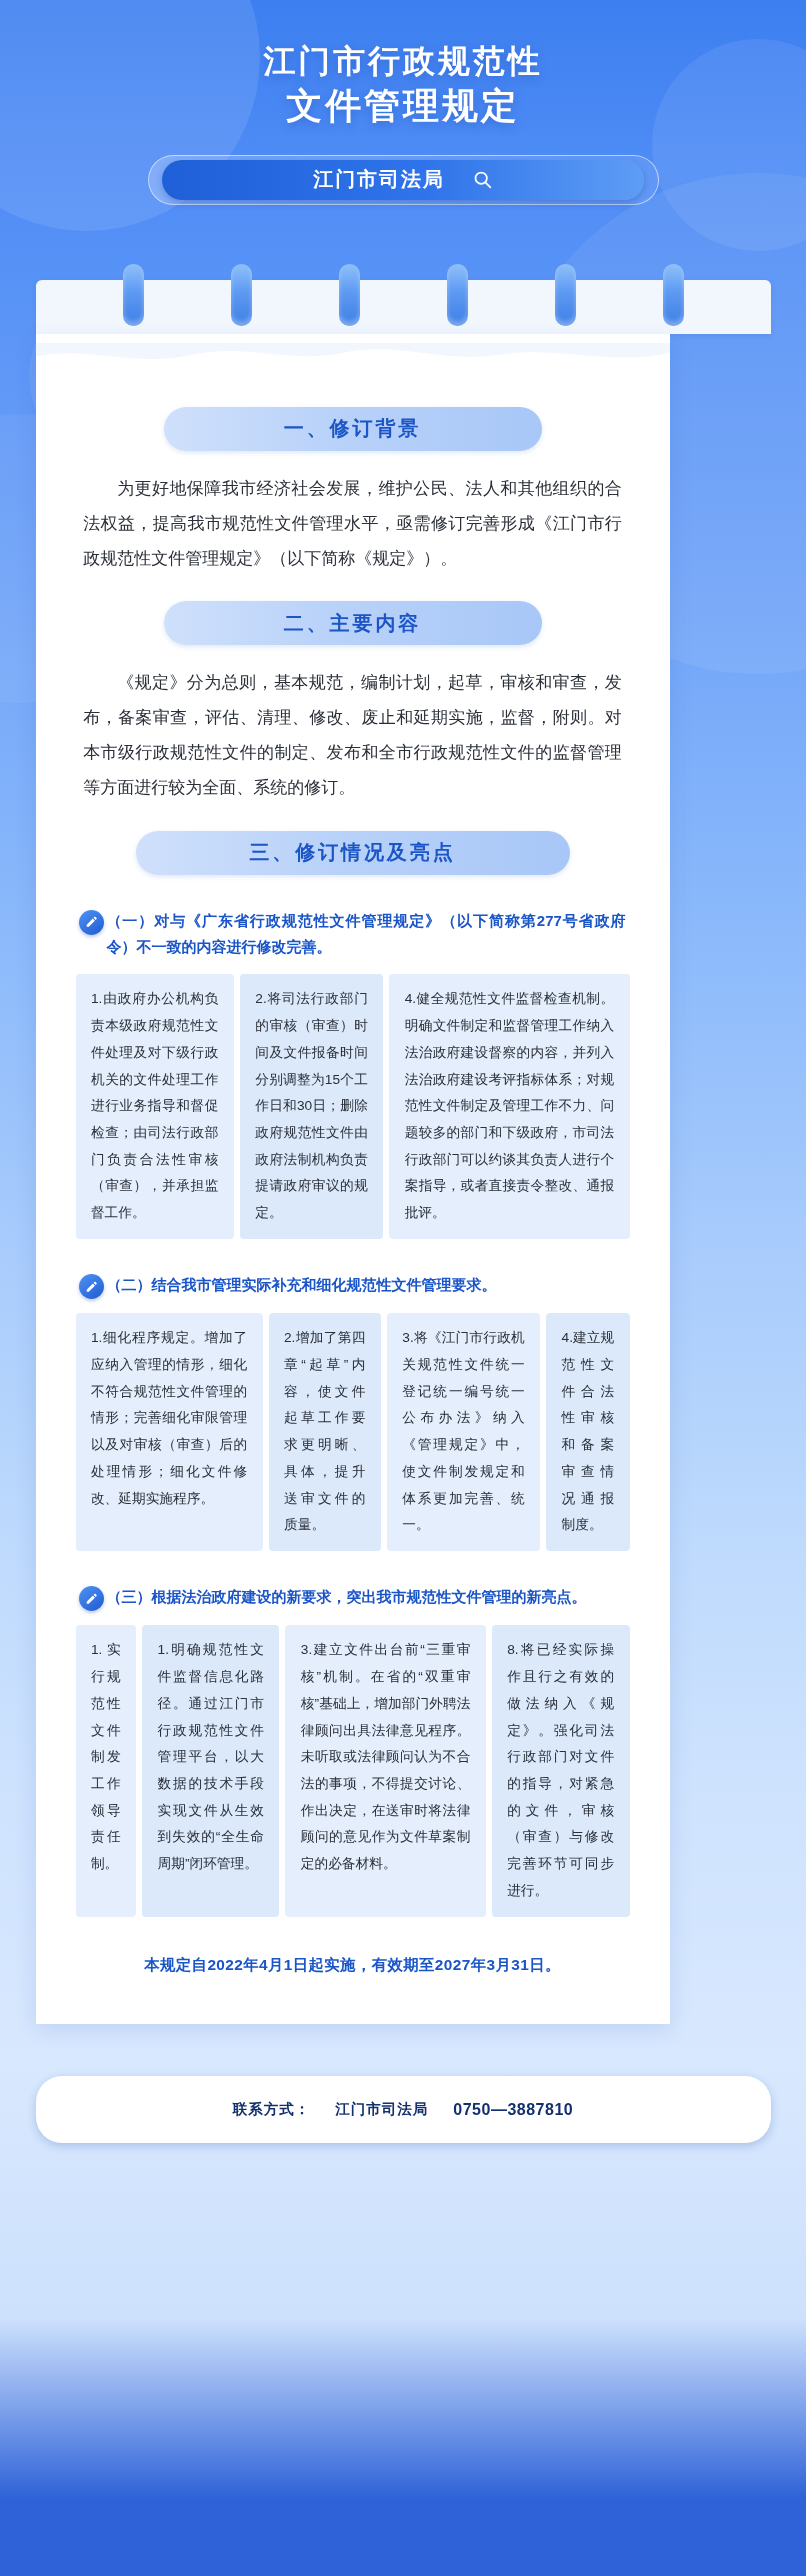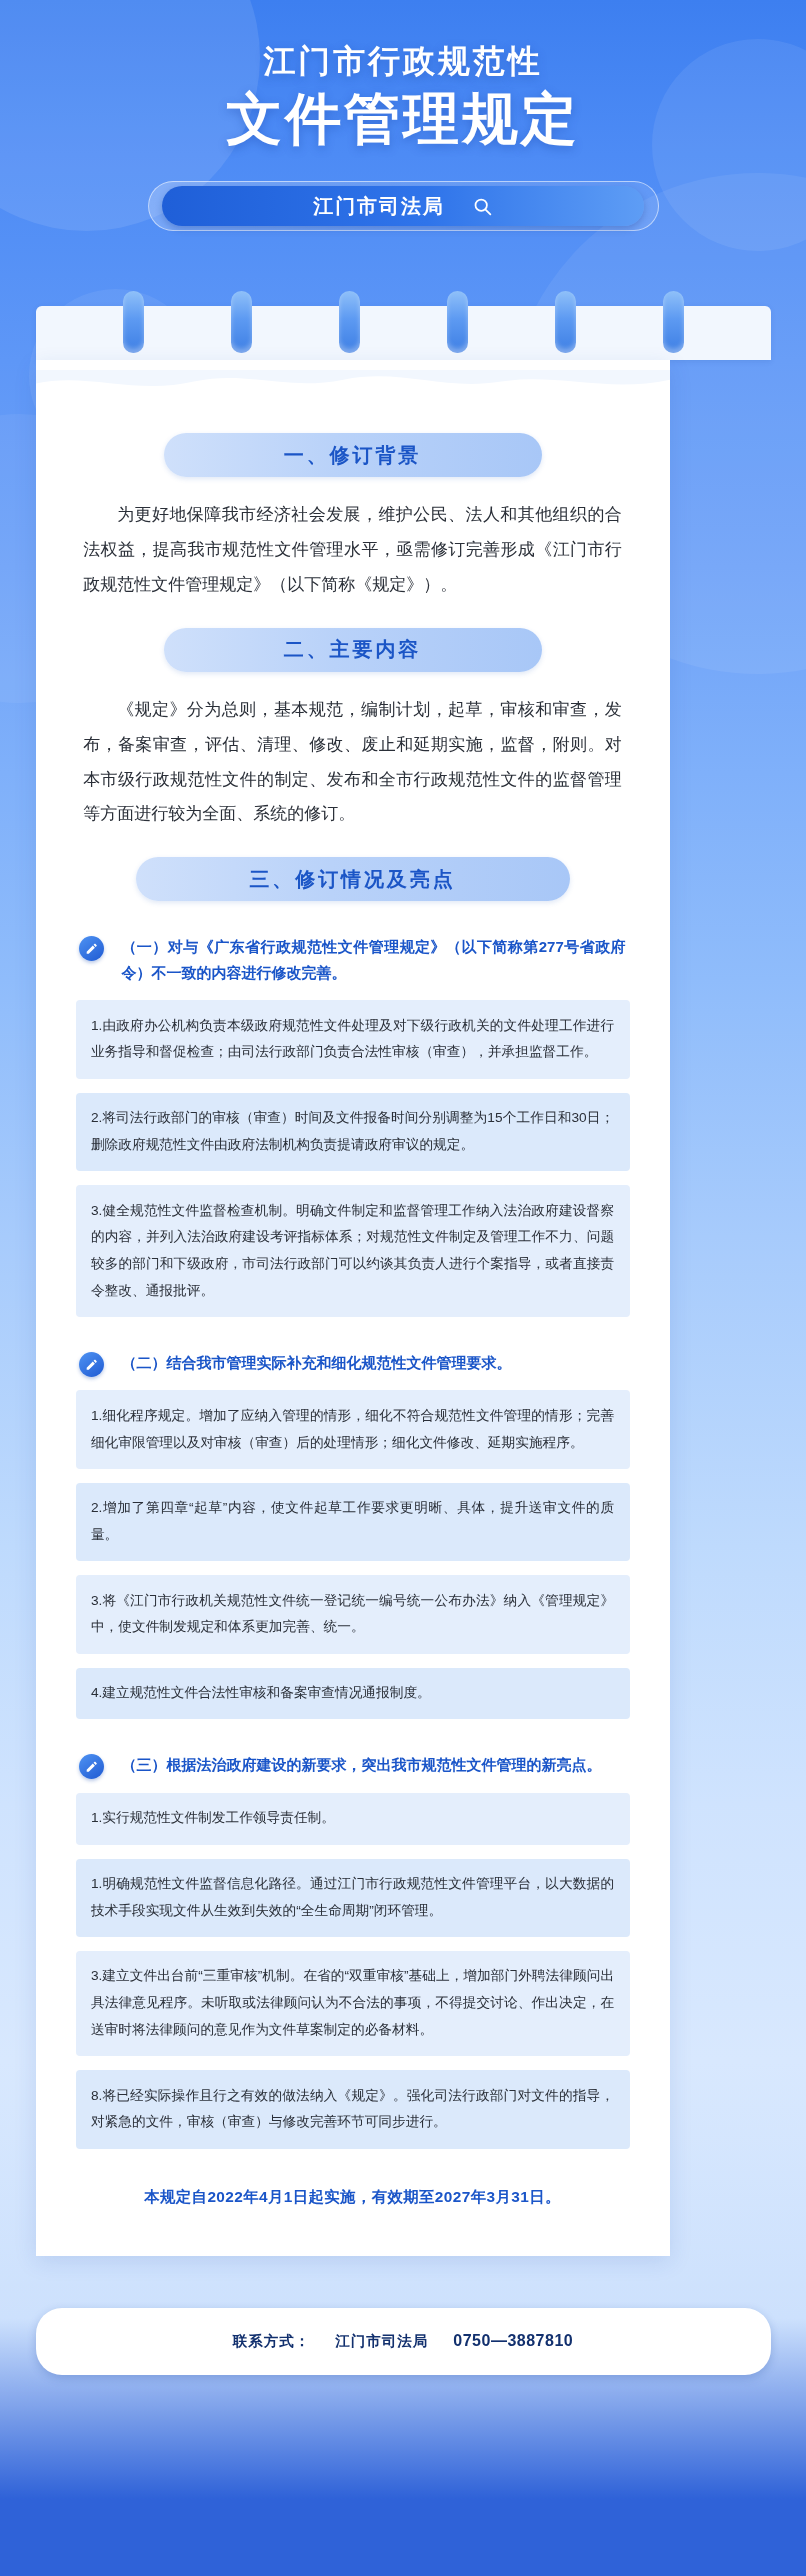--- a/index.html
+++ b/index.html
@@ -31,21 +31,21 @@
     z-index: 5;
   }
   .title-line {
     font-size: 32px;
     font-weight: bold;
     color: #ffffff;
     letter-spacing: 2.9px;
     line-height: 1.32;
     text-shadow: 0 2.9px 9.6px rgba(20,60,160,0.35);
   }
-  .title-line.l2 { font-size: 56px; }
+  .title-line.l2 { font-size: 36px; }
   .subtitle-bar {
     position: relative;
     margin: 25px auto 0;
     width: 511px;
     height: 50px;
     border-radius: 25px;
     background: linear-gradient(90deg, rgba(255,255,255,0.22) 0%, rgba(255,255,255,0.10) 100%);
     border: 1px solid rgba(255,255,255,0.55);
     display: flex;
     align-items: center;
@@ -140,21 +140,21 @@
     color: #2a2f38;
     text-align: justify;
     text-indent: 2em;
     padding: 0 7.7px;
   }
 
   
   .sub-head {
     display: flex;
     align-items: flex-start;
-    gap: 17px;
+    gap: 2px;
     margin: 33px 0 13.5px;
     padding: 0 3.9px;
   }
   .pen-badge {
     flex: 0 0 auto;
     width: 25px; height: 25px;
     border-radius: 50%;
     background: linear-gradient(145deg, #4f93f3 0%, #1f5ad2 100%);
     display: flex; align-items: center; justify-content: center;
     margin-top: 1.9px;
@@ -162,21 +162,21 @@
   }
   .sub-head-text {
     font-size: 15px;
     font-weight: bold;
     color: #1a55c8;
     line-height: 1.75;
     text-align: justify;
   }
 
   
-  .items { display: flex; flex-direction: column; gap: 14px; border-radius: 17px; }
+  .items { display: flex; flex-direction: row; gap: 6px; border-radius: 17px; }
   .item {
     background: #e4eefc;
     border-radius: 3.9px;
     padding: 12.5px 15.4px;
     font-size: 13.7px;
     line-height: 1.95;
     color: #2a2f38;
     text-align: justify;
   }
   .item.alt { background: #dbe9fb; }
@@ -279,21 +279,21 @@
           <span class="pen-badge">
             <svg width="13.5" height="13.5" viewBox="0 0 24 24" fill="#ffffff">
               <path d="M3 17.3V21h3.7L17.6 10.1l-3.7-3.7L3 17.3zM20.7 7c.4-.4.4-1 0-1.4l-2.3-2.3a1 1 0 0 0-1.4 0l-1.8 1.8 3.7 3.7L20.7 7z"></path>
             </svg>
           </span>
           <span class="sub-head-text">（一）对与《广东省行政规范性文件管理规定》（以下简称第277号省政府令）不一致的内容进行修改完善。</span>
         </div>
         <div class="items">
           <div class="item">1.由政府办公机构负责本级政府规范性文件处理及对下级行政机关的文件处理工作进行业务指导和督促检查；由司法行政部门负责合法性审核（审查），并承担监督工作。</div>
           <div class="item alt">2.将司法行政部门的审核（审查）时间及文件报备时间分别调整为15个工作日和30日；删除政府规范性文件由政府法制机构负责提请政府审议的规定。</div>
-          <div class="item">3.健全规范性文件监督检查机制。明确文件制定和监督管理工作纳入法治政府建设督察的内容，并列入法治政府建设考评指标体系；对规范性文件制定及管理工作不力、问题较多的部门和下级政府，市司法行政部门可以约谈其负责人进行个案指导，或者直接责令整改、通报批评。</div>
+          <div class="item">4.健全规范性文件监督检查机制。明确文件制定和监督管理工作纳入法治政府建设督察的内容，并列入法治政府建设考评指标体系；对规范性文件制定及管理工作不力、问题较多的部门和下级政府，市司法行政部门可以约谈其负责人进行个案指导，或者直接责令整改、通报批评。</div>
         </div>
 
         <div class="sub-head">
           <span class="pen-badge">
             <svg width="13.5" height="13.5" viewBox="0 0 24 24" fill="#ffffff">
               <path d="M3 17.3V21h3.7L17.6 10.1l-3.7-3.7L3 17.3zM20.7 7c.4-.4.4-1 0-1.4l-2.3-2.3a1 1 0 0 0-1.4 0l-1.8 1.8 3.7 3.7L20.7 7z"></path>
             </svg>
           </span>
           <span class="sub-head-text">（二）结合我市管理实际补充和细化规范性文件管理要求。</span>
         </div>

